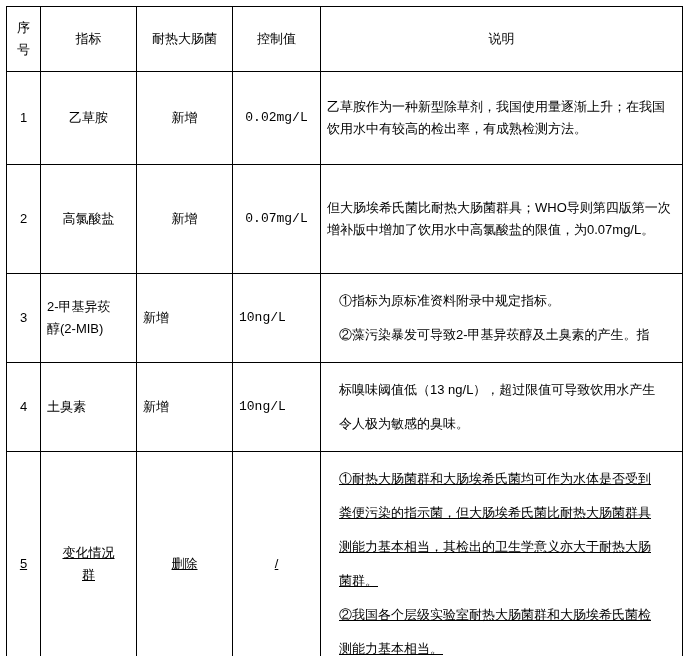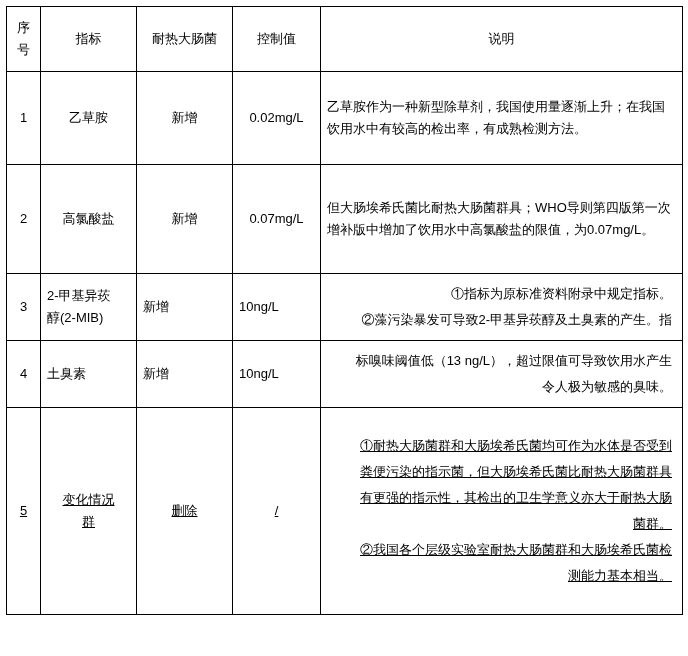--- a/index.html
+++ b/index.html
@@ -54,25 +54,24 @@
   }
   .cell-left {
     text-align: left;
   }
   .desc {
     text-align: left;
     line-height: 27px;
     font-size: 13px;
   }
   .desc p {
-    margin: 4px;
-    text-align: right;
+    margin: 12px;
   }
   .mono {
-    font-family: Liberation Sans, sans-serif;
+    font-family: Liberation Mono, monospace;
     font-size: 12px;
   }
   .item-name {
     font-size: 13px;
     margin-left: 48px;
   }
   .row-h1 td { height: 84px; }
   .row-h2 td { height: 100px; }
   .row-h3 td { height: 58px; }
   .row-h4 td { height: 58px; }
@@ -149,21 +148,21 @@
         <td class="cell-center">5</td>
         <td class="cell-center item-name">
           <div>变化情况</div>
           <div>群</div>
         </td>
         <td class="cell-center">删除</td>
         <td class="cell-center">/</td>
         <td class="desc">
           <p>①耐热大肠菌群和大肠埃希氏菌均可作为水体是否受到</p>
           <p>粪便污染的指示菌，但大肠埃希氏菌比耐热大肠菌群具</p>
-          <p>有更强的指示性，其检出的卫生学意义亦大于耐热大肠</p>
+          <p>测能力基本相当，其检出的卫生学意义亦大于耐热大肠</p>
           <p>菌群。</p>
           <p>②我国各个层级实验室耐热大肠菌群和大肠埃希氏菌检</p>
           <p>测能力基本相当。</p>
         </td>
       </tr>
 
     </tbody>
   </table>
 </div>
 

